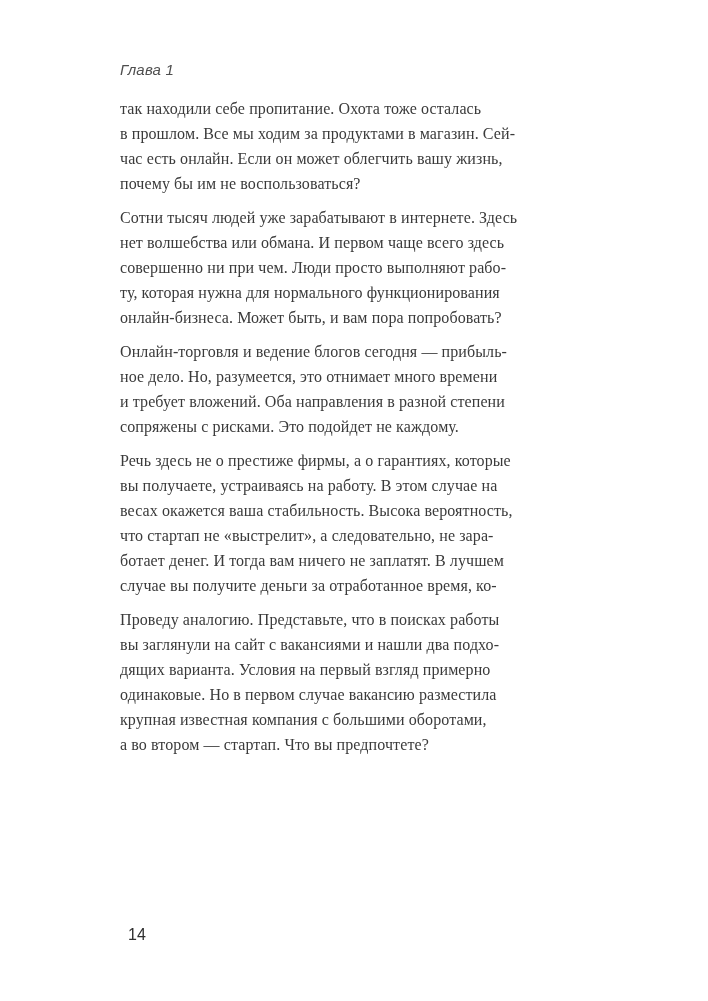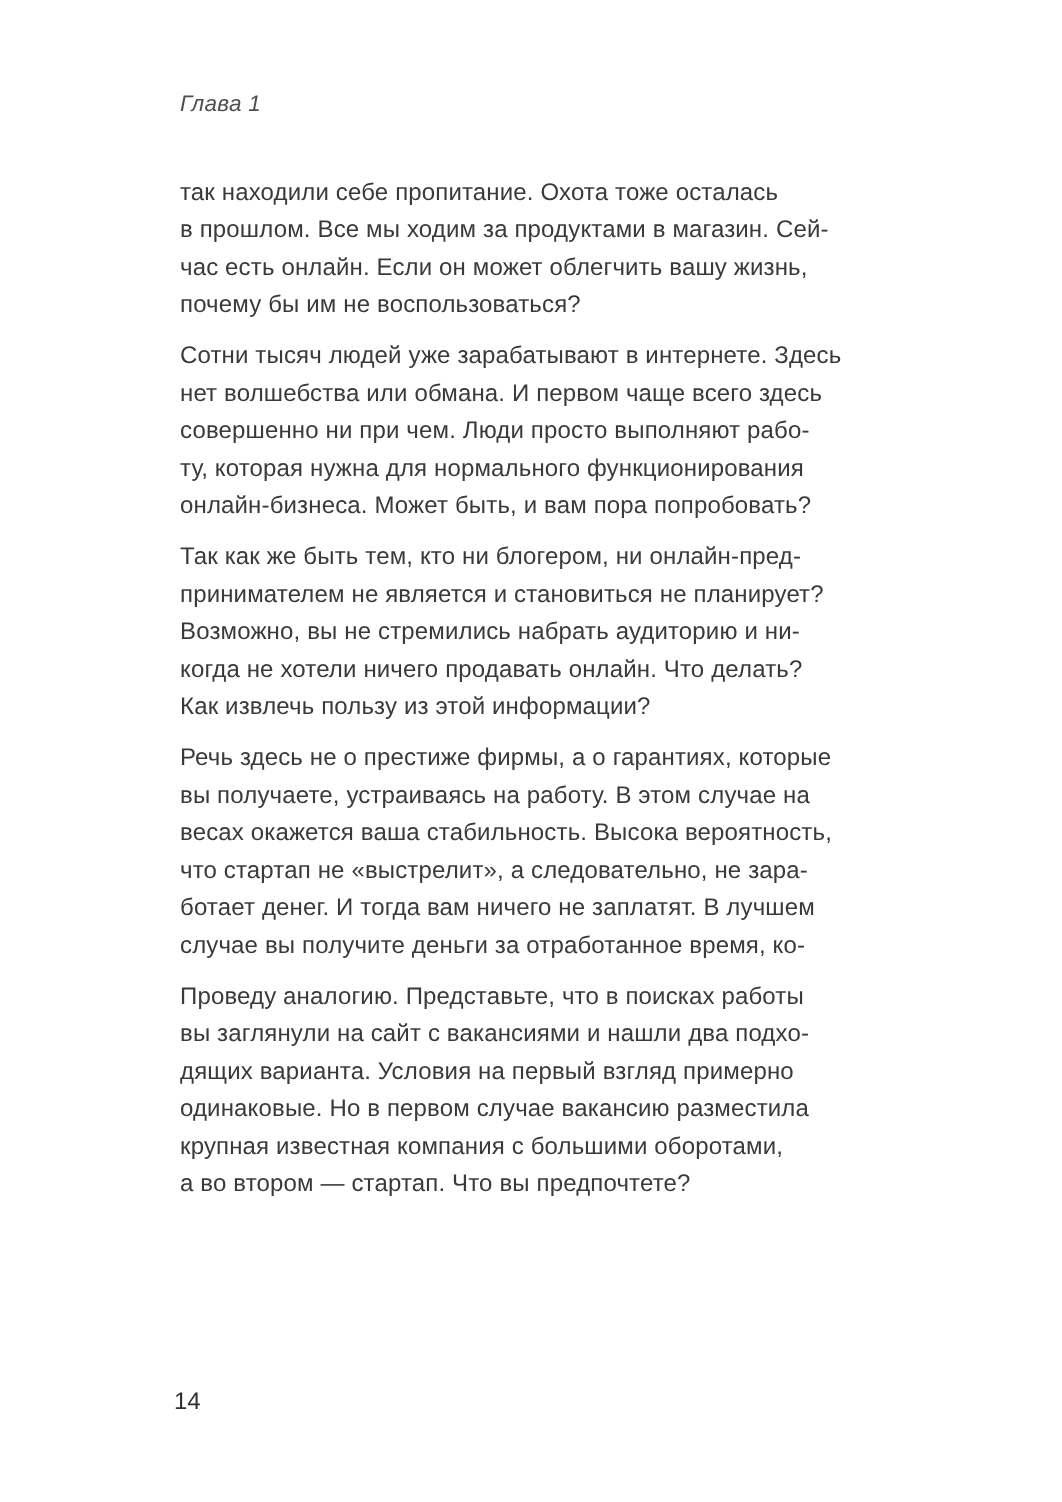--- a/index.html
+++ b/index.html
@@ -18,34 +18,35 @@
     overflow: hidden;
   }
   .running-head {
     font-style: italic;
     font-size: 15px;
     line-height: 20px;
     color: #4f4f4f;
     letter-spacing: 0.2px;
   }
   .content {
-    margin-top: 36px;
+    margin-top: 16px;
     width: 560px;
+    font-family: Liberation Serif, serif;
   }
   .content p {
     margin: 0 0 9px 0;
     font-size: 16px;
     line-height: 25px;
     color: #3a3a3a;
     white-space: pre-line;
     letter-spacing: 0.1px;
   }
   .page-number {
     position: absolute;
-    left: 116px;
+    left: 128px;
     top: 924px;
     font-size: 16px;
     line-height: 22px;
     color: #2f2f2f;
   }
 </style>
 </head>
 <body>
 
 <div class="page">
@@ -55,25 +56,24 @@
   <div class="content">
     <p>так находили себе пропитание. Охота тоже осталась
 в прошлом. Все мы ходим за продуктами в магазин. Сей-
 час есть онлайн. Если он может облегчить вашу жизнь,
 почему бы им не воспользоваться?</p>
     <p>Сотни тысяч людей уже зарабатывают в интернете. Здесь
 нет волшебства или обмана. И первом чаще всего здесь
 совершенно ни при чем. Люди просто выполняют рабо-
 ту, которая нужна для нормального функционирования
 онлайн-бизнеса. Может быть, и вам пора попробовать?</p>
-    <p>Так как же быть тем, кто ни блогером, ни онлайн-пред-
-принимателем не является и становиться не планирует?
-Возможно, вы не стремились набрать аудиторию и ни-
-когда не хотели ничего продавать онлайн. Что делать?
-Как извлечь пользу из этой информации?</p>
+    <p>Онлайн-торговля и ведение блогов сегодня — прибыль-
+ное дело. Но, разумеется, это отнимает много времени
+и требует вложений. Оба направления в разной степени
+сопряжены с рисками. Это подойдет не каждому.</p>
     <p>Речь здесь не о престиже фирмы, а о гарантиях, которые
 вы получаете, устраиваясь на работу. В этом случае на
 весах окажется ваша стабильность. Высока вероятность,
 что стартап не «выстрелит», а следовательно, не зара-
 ботает денег. И тогда вам ничего не заплатят. В лучшем
 случае вы получите деньги за отработанное время, ко-</p>
     <p>Проведу аналогию. Представьте, что в поисках работы
 вы заглянули на сайт с вакансиями и нашли два подхо-
 дящих варианта. Условия на первый взгляд примерно
 одинаковые. Но в первом случае вакансию разместила

